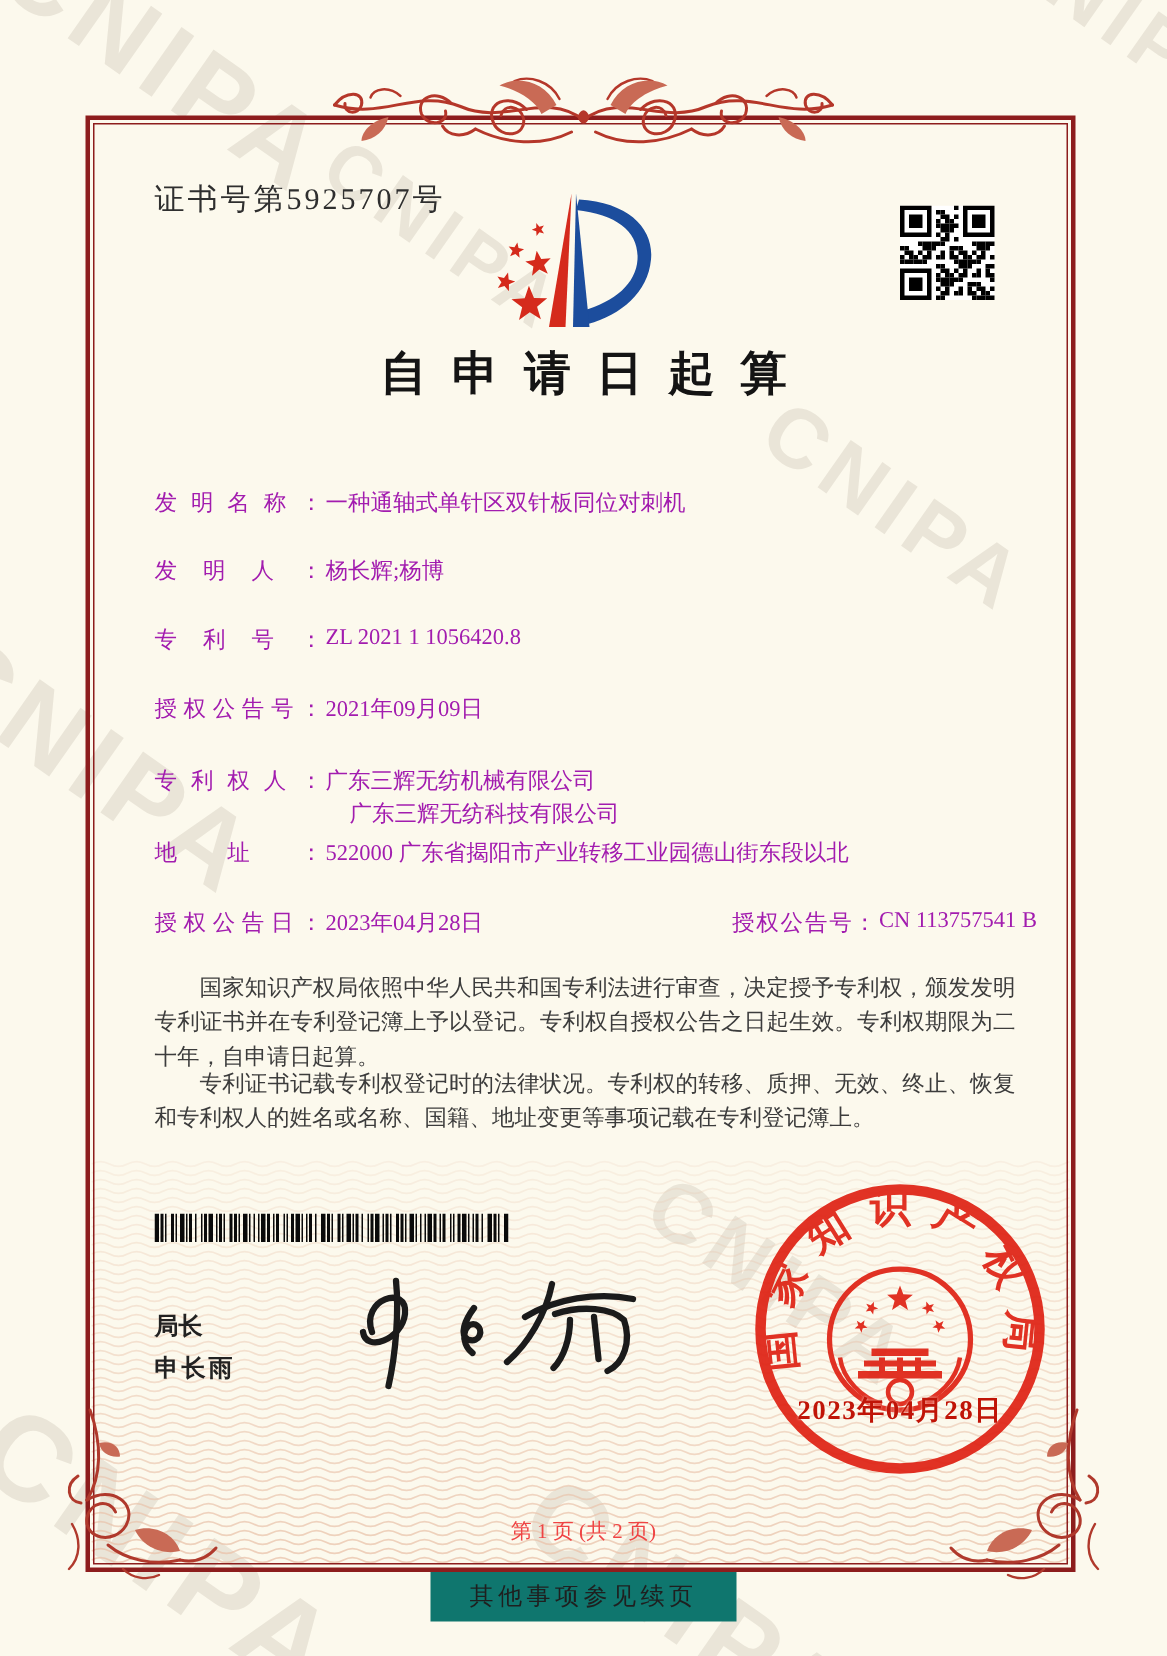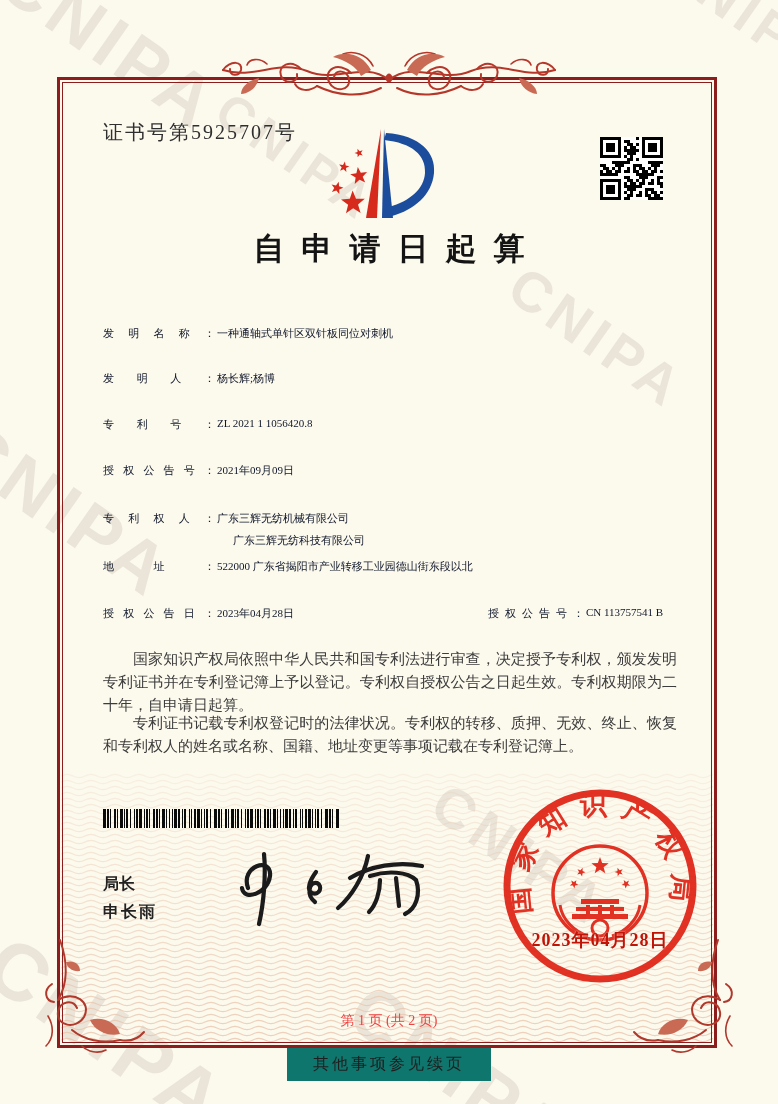--- a/index.html
+++ b/index.html
@@ -15,21 +15,21 @@
   #frame{position:absolute;left:57px;top:77px;width:654px;height:965px;border:3px solid #8d1d1d;}
   #frame-inner{position:absolute;left:2px;top:2px;right:2px;bottom:2px;border:1px solid #8d1d1d;}
 
   .abs{position:absolute;}
 
   #cert-number{left:103px;top:119px;font-size:20px;color:#2f2f2f;letter-spacing:2px;text-align:center;}
 
   #title{left:0;top:228px;width:778px;text-align:center;font-size:31px;font-weight:700;
          color:#141414;letter-spacing:17px;text-indent:17px;}
 
-  .field-row{position:absolute;left:103px;font-size:11px;color:#0f172a;white-space:nowrap;}
+  .field-row{position:absolute;left:103px;font-size:15px;color:#a21caf;white-space:nowrap;}
   .flabel{display:inline-block;width:112px;text-align:justify;text-align-last:justify;vertical-align:top;}
   .fcolon::after{content:"\FF1A";}
   .fvalue{margin-left:2px;}
   .second-col{position:absolute;left:385px;top:0;}
   .second-col .flabel{width:96px;}
 
   .para{position:absolute;left:103px;width:574px;font-size:15px;line-height:23px;color:#3c3c3c;
         text-indent:2em;text-align:justify;}
 
   #officer-title{left:103px;top:874px;font-family:"Liberation Sans", sans-serif;font-weight:600;

